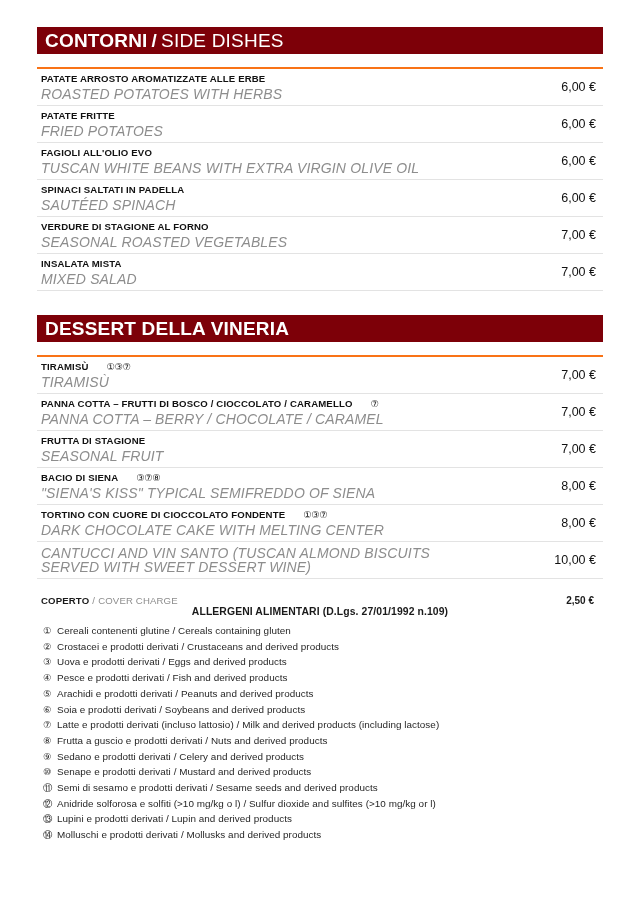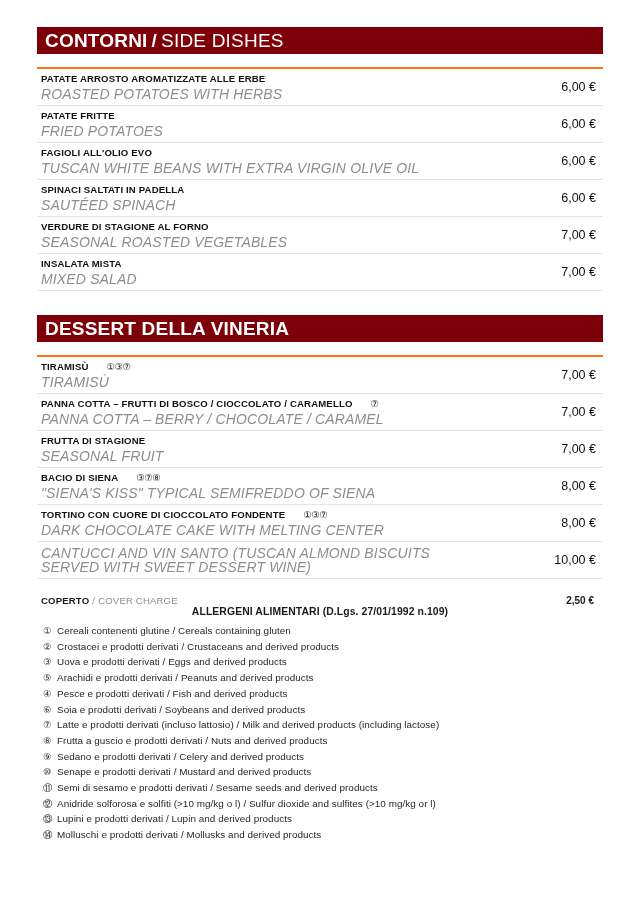--- a/index.html
+++ b/index.html
@@ -279,22 +279,22 @@
     <span class="cover-en">COVER CHARGE</span>
     <span class="cover-price">2,50 €</span>
   </div>
 
   <div class="allergen-title">ALLERGENI ALIMENTARI (D.Lgs. 27/01/1992 n.109)</div>
 
   <div class="allergen-list">
     <div class="allergen-item"><span class="allergen-num">①</span><span>Cereali contenenti glutine / Cereals containing gluten</span></div>
     <div class="allergen-item"><span class="allergen-num">②</span><span>Crostacei e prodotti derivati / Crustaceans and derived products</span></div>
     <div class="allergen-item"><span class="allergen-num">③</span><span>Uova e prodotti derivati / Eggs and derived products</span></div>
+    <div class="allergen-item"><span class="allergen-num">④</span><span>Pesce e prodotti derivati / Fish and derived products</span></div>
     <div class="allergen-item"><span class="allergen-num">⑤</span><span>Arachidi e prodotti derivati / Peanuts and derived products</span></div>
-    <div class="allergen-item"><span class="allergen-num">④</span><span>Pesce e prodotti derivati / Fish and derived products</span></div>
     <div class="allergen-item"><span class="allergen-num">⑥</span><span>Soia e prodotti derivati / Soybeans and derived products</span></div>
     <div class="allergen-item"><span class="allergen-num">⑦</span><span>Latte e prodotti derivati (incluso lattosio) / Milk and derived products (including lactose)</span></div>
     <div class="allergen-item"><span class="allergen-num">⑧</span><span>Frutta a guscio e prodotti derivati / Nuts and derived products</span></div>
     <div class="allergen-item"><span class="allergen-num">⑨</span><span>Sedano e prodotti derivati / Celery and derived products</span></div>
     <div class="allergen-item"><span class="allergen-num">⑩</span><span>Senape e prodotti derivati / Mustard and derived products</span></div>
     <div class="allergen-item"><span class="allergen-num">⑪</span><span>Semi di sesamo e prodotti derivati / Sesame seeds and derived products</span></div>
     <div class="allergen-item"><span class="allergen-num">⑫</span><span>Anidride solforosa e solfiti (&gt;10 mg/kg o l) / Sulfur dioxide and sulfites (&gt;10 mg/kg or l)</span></div>
     <div class="allergen-item"><span class="allergen-num">⑬</span><span>Lupini e prodotti derivati / Lupin and derived products</span></div>
     <div class="allergen-item"><span class="allergen-num">⑭</span><span>Molluschi e prodotti derivati / Mollusks and derived products</span></div>
   </div>

